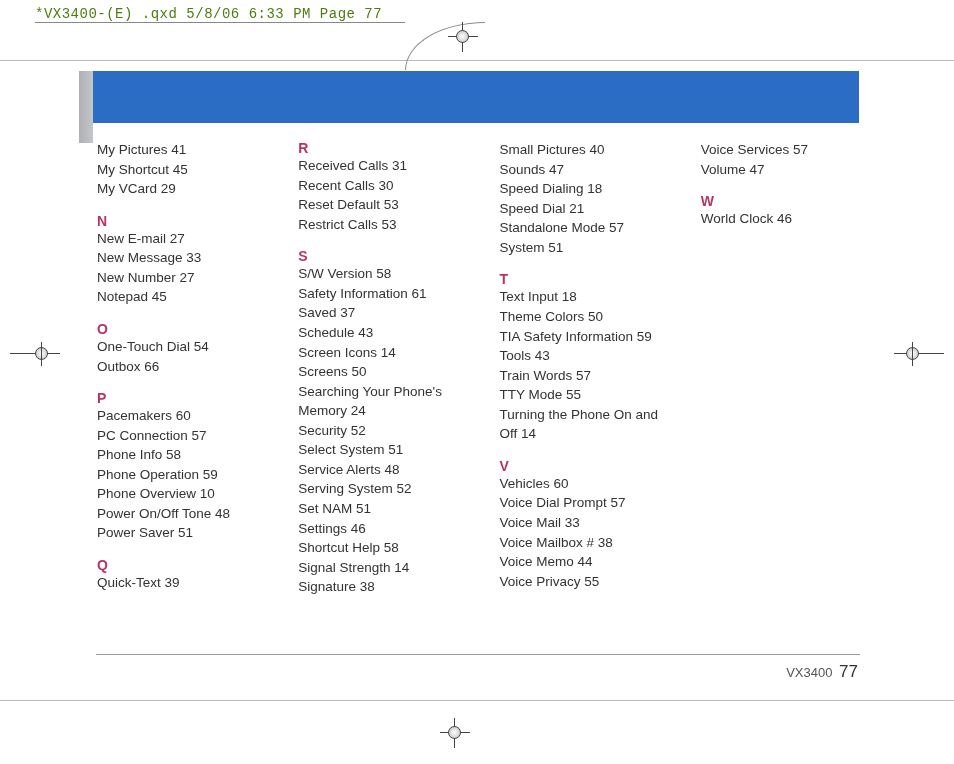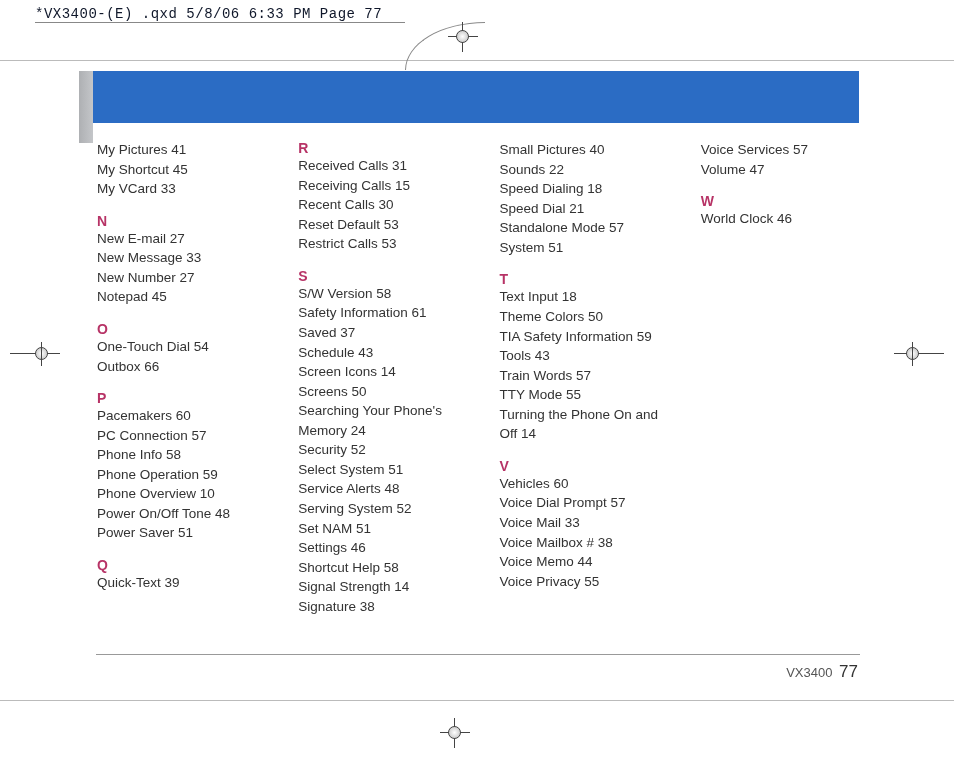--- a/index.html
+++ b/index.html
@@ -10,21 +10,21 @@
     font-family: Helvetica, Arial, sans-serif;
     position: relative;
     color: #333;
   }
   .header-annotation {
     position: absolute;
     top: 6px;
     left: 35px;
     font-family: "Courier New", monospace;
     font-size: 14px;
-    color: #0f172a;
+    color: #4d7c0f;
     letter-spacing: 0.5px;
   }
   .header-underline {
     position: absolute;
     top: 22px;
     left: 35px;
     height: 1px;
     width: 370px;
     background: #888;
   }
@@ -194,21 +194,21 @@
   <div class="reg-cross-v" style="left:18px; top:0; height:24px;"></div>
 </div>
 
 <div class="grey-tab"></div>
 <div class="blue-banner"></div>
 
 <div class="content">
   <div class="col">
       <div class="entry">My Pictures  41</div>
       <div class="entry">My Shortcut  45</div>
-      <div class="entry">My VCard  33</div>
+      <div class="entry">My VCard  29</div>
       <div class="section-letter">N</div>
       <div class="entry">New E-mail  27</div>
       <div class="entry">New Message  33</div>
       <div class="entry">New Number 27</div>
       <div class="entry">Notepad  45</div>
       <div class="section-letter">O</div>
       <div class="entry">One-Touch Dial  54</div>
       <div class="entry">Outbox  66</div>
       <div class="section-letter">P</div>
       <div class="entry">Pacemakers  60</div>
@@ -217,21 +217,20 @@
       <div class="entry">Phone Operation  59</div>
       <div class="entry">Phone Overview  10</div>
       <div class="entry">Power On/Off Tone  48</div>
       <div class="entry">Power Saver  51</div>
       <div class="section-letter">Q</div>
       <div class="entry">Quick-Text  39</div>
     </div>
   <div class="col">
       <div class="section-letter">R</div>
       <div class="entry">Received Calls  31</div>
-      <div class="entry">Receiving Calls  15</div>
       <div class="entry">Recent Calls  30</div>
       <div class="entry">Reset Default  53</div>
       <div class="entry">Restrict Calls  53</div>
       <div class="section-letter">S</div>
       <div class="entry">S/W Version  58</div>
       <div class="entry">Safety Information  61</div>
       <div class="entry">Saved  37</div>
       <div class="entry">Schedule  43</div>
       <div class="entry">Screen Icons  14</div>
       <div class="entry">Screens  50</div>
@@ -241,21 +240,21 @@
       <div class="entry">Service Alerts  48</div>
       <div class="entry">Serving System  52</div>
       <div class="entry">Set NAM  51</div>
       <div class="entry">Settings  46</div>
       <div class="entry">Shortcut Help  58</div>
       <div class="entry">Signal Strength  14</div>
       <div class="entry">Signature  38</div>
     </div>
   <div class="col">
       <div class="entry">Small Pictures  40</div>
-      <div class="entry">Sounds  22</div>
+      <div class="entry">Sounds  47</div>
       <div class="entry">Speed Dialing  18</div>
       <div class="entry">Speed Dial  21</div>
       <div class="entry">Standalone Mode 57</div>
       <div class="entry">System  51</div>
       <div class="section-letter">T</div>
       <div class="entry">Text Input  18</div>
       <div class="entry">Theme Colors  50</div>
       <div class="entry">TIA Safety Information  59</div>
       <div class="entry">Tools  43</div>
       <div class="entry">Train Words  57</div>

